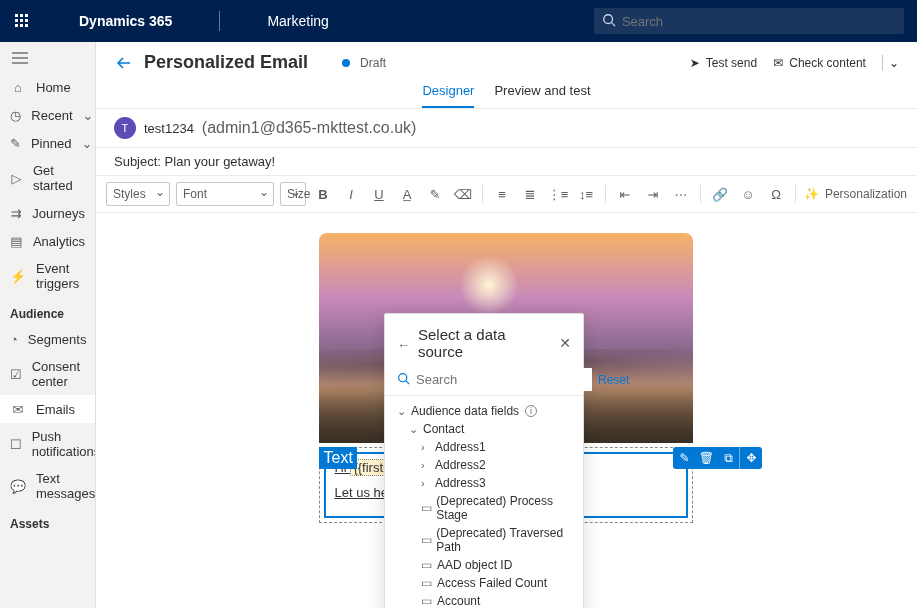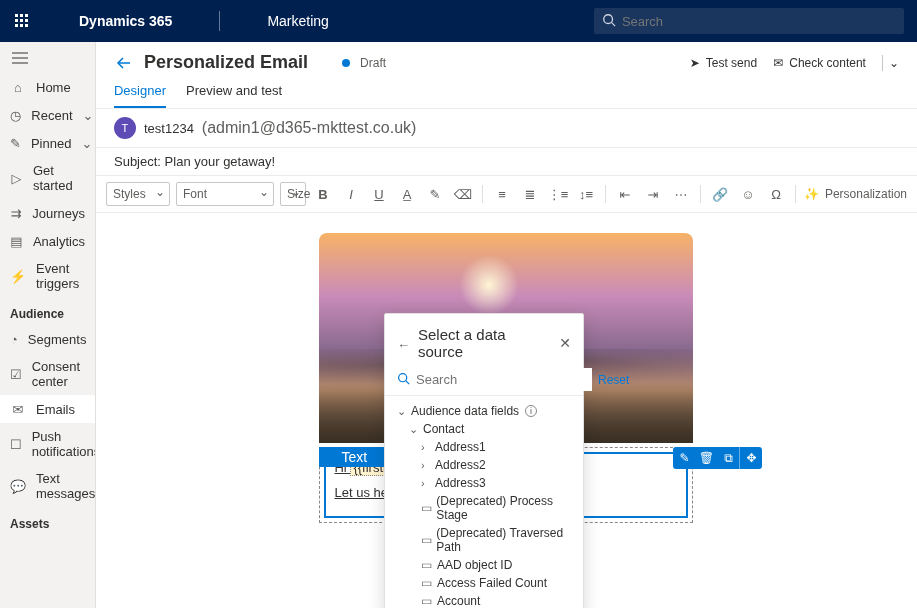--- a/index.html
+++ b/index.html
@@ -29,21 +29,21 @@
 .main { flex: 1; display: flex; flex-direction: column; position: relative; }
 .pageheader { display: flex; align-items: center; padding: 10px 18px 0; gap: 10px; }
 .back-arrow { color: #0078d4; cursor: pointer; width: 20px; height: 20px; display:flex; align-items:center; justify-content:center; }
 .page-title { font-size: 18px; font-weight: 600; }
 .status-dot { width: 8px; height: 8px; border-radius: 50%; background: #0078d4; margin-left: 24px; }
 .status-text { font-size: 12px; color: #605e5c; }
 .header-right { margin-left: auto; display: flex; gap: 16px; align-items: center; font-size: 12px; }
 .header-act { display: flex; align-items: center; gap: 6px; cursor: pointer; }
 .chev-split { border-left: 1px solid #c8c6c4; padding-left: 6px; height: 16px; display: flex; align-items: center; }
 
-.tabs { display: flex; gap: 20px; padding: 10px 18px 0; border-bottom: 1px solid #edebe9; }
+.tabs { display: flex; gap: 20px; padding: 10px 18px 0; border-bottom: 1px solid #edebe9; justify-content: center; }
 .tab { padding-bottom: 8px; font-size: 13px; cursor: pointer; color: #323130; }
 .tab.active { color: #0078d4; border-bottom: 2px solid #0078d4; }
 
 .senderrow { display: flex; align-items: center; gap: 8px; padding: 8px 18px; border-bottom: 1px solid #edebe9; }
 .avatar { width: 22px; height: 22px; border-radius: 50%; background: #5f4bb6; color: #fff; font-size: 11px; display:flex; align-items:center; justify-content:center; }
 .sender-name { font-size: 13px; }
 .sender-email { font-size: 16px; color: #605e5c; }
 
 .subjrow { padding: 6px 18px; border-bottom: 1px solid #edebe9; font-size: 13px; }
 .subjrow .lbl { color: #323130; }
@@ -61,21 +61,21 @@
 
 
 .canvas { flex:1; background: #fff; position: relative; overflow: hidden; }
 .email-card { width: 374px; margin: 20px auto 0; }
 .hero { width: 374px; height: 210px; border-radius: 8px 8px 0 0; background: linear-gradient(180deg,#f7b267 0%, #c98bb9 30%, #8a6a8f 55%, #b38867 75%, #5a4a3a 100%); position:relative; overflow:hidden; }
 .hero::before { content:""; position:absolute; left:0; right:0; top:55%; height: 40px; background: radial-gradient(ellipse at 20% 40%, rgba(0,0,0,.25), transparent 60%), radial-gradient(ellipse at 70% 30%, rgba(0,0,0,.2), transparent 55%); }
 .hero::after { content:""; position:absolute; left:0; right:0; bottom:0; height:60px; background: linear-gradient(180deg, rgba(90,74,58,0) 0%, #3a2f24 100%); }
 .sunglow { position:absolute; top:22px; left:140px; width:60px; height:60px; background: radial-gradient(circle,#fff6d5 0%, rgba(255,246,213,0) 70%); border-radius:50%; }
 
 .text-block-wrap { border: 1px dashed #8a8886; padding: 4px; margin-top: 4px; position: relative; }
-.text-tag { position:absolute; top:-1px; left:-1px; background:#0078d4; color:#fff; font-size:14px; padding: 2px 22px; }
+.text-tag { position:absolute; top:-1px; left:-1px; background:#0078d4; color:#fff; font-size:16px; padding: 2px 4px; }
 .text-block { border: 2px solid #0078d4; background:#fff; padding: 6px 8px; min-height: 60px; font-size: 13px; }
 .text-block .token { background: #fff4ce; border:1px dotted #8a8886; padding: 0 2px; }
 .text-block p { margin-bottom: 10px; }
 .text-block u { text-decoration: underline; }
 
 .block-toolbar { position:absolute; top: -1px; right: -70px; background:#0078d4; display:flex; border-radius:3px; overflow:hidden; }
 .block-tb-btn { width: 22px; height: 22px; color:#fff; display:flex; align-items:center; justify-content:center; font-size:12px; cursor:pointer; }
 .block-toolbar .sep { width:1px; background: rgba(255,255,255,.4); }
 
 

